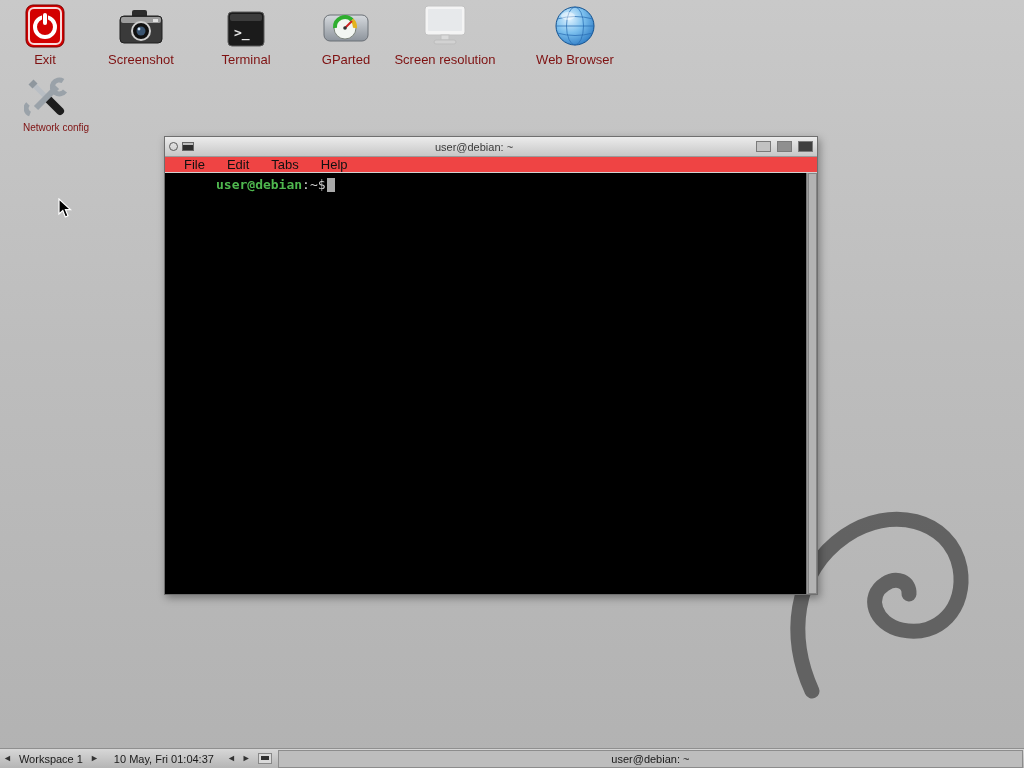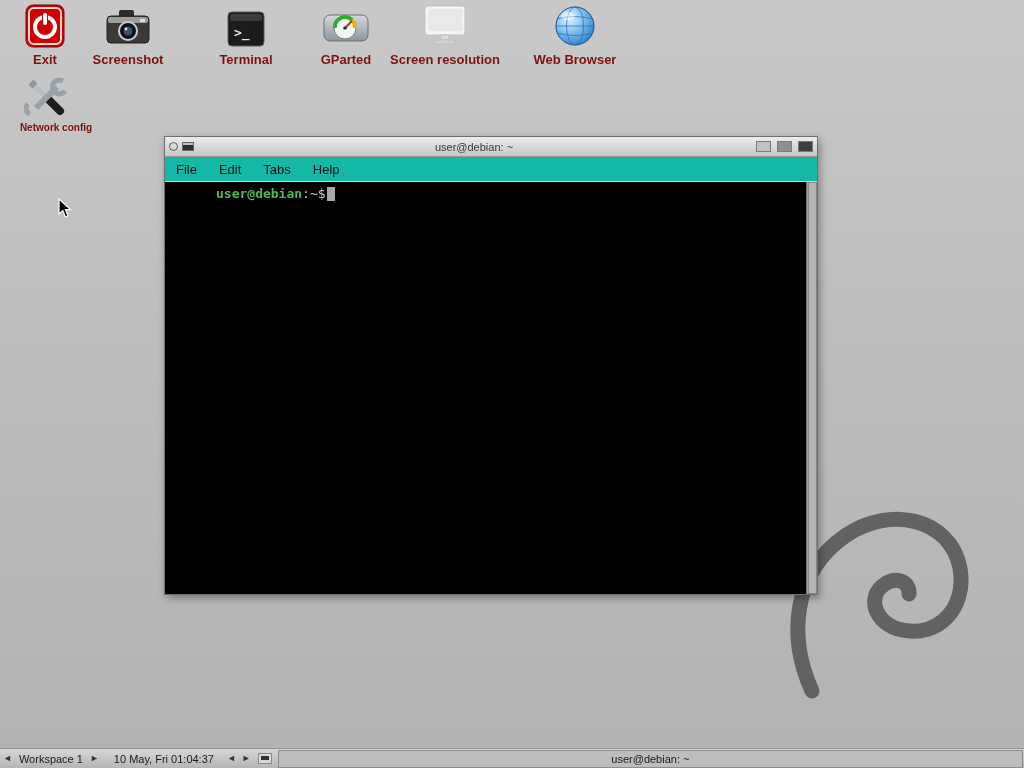--- a/index.html
+++ b/index.html
@@ -10,21 +10,21 @@
     position:relative;
   }
 
   
   .desk-icon {
     position:absolute; width:120px; display:flex; flex-direction:column;
     align-items:center; gap:4px; cursor:default;
   }
   .desk-icon .glyph { height:46px; display:flex; align-items:flex-end; justify-content:center; }
   .desk-icon .lbl {
-    font-size:13px; font-weight:bold; color:#7e1111; text-align:center; white-space:nowrap;
+    font-size:13px; font-weight:normal; color:#7e1111; text-align:center; white-space:nowrap;
   }
   .desk-icon .lbl.small { font-size:10px;margin-left:20px; }
 
   
   .window {
     position:absolute; left:164px; top:136px; width:654px; height:459px;
     border:1px solid #6f6f6f; background:#000;
     box-shadow:2px 3px 8px rgba(0,0,0,.35);
     display:flex; flex-direction:column;
   }
@@ -39,22 +39,22 @@
   }
   .tb-circle { width:9px; height:9px; border:1.5px solid #5a5a5a; border-radius:50%; display:inline-block; }
   .tb-mini { width:12px; height:9px; background:#2e2e2e; border:1px solid #666; display:inline-block; }
   .tb-mini::before { content:""; display:block; height:2px; background:#bdbdbd; }
   .winbtn { width:15px; height:11px; border:1px solid #7a7a7a; display:inline-block; margin-left:2px; }
   .winbtn.b1 { background:#c2c2c2; }
   .winbtn.b2 { background:#8f8f8f; }
   .winbtn.b3 { background:#3f3f3f; }
 
   .menubar {
-    height:25px; background:#14b8a6; border-bottom:1px solid #d2d2d2;
-    display:flex; align-items:center; flex:0 0 auto;
+    height:16px; background:#ef4444; border-bottom:1px solid #d2d2d2;
+    display:flex; align-items:center; padding-left:8px; flex:0 0 auto;
   }
   .menu-item { font-size:13px; color:#111; padding:3px 11px; cursor:default; }
 
   .term-body { flex:1; display:flex; background:#000; overflow:hidden;padding-left:48px; }
   .term-text { flex:1; padding:4px 3px; font-family:"DejaVu Sans Mono", monospace; font-size:13px; line-height:16px; }
   .p-user { color:#4fb84f; font-weight:bold; }
   .p-rest { color:#cfcfcf; }
   .cursor { display:inline-block; width:8px; height:14px; background:#a9a9a9; vertical-align:text-bottom; margin-left:1px; }
   .scrollbar { width:11px; background:#9b9b9b; border-left:1px solid #777; position:relative; }
   .scroll-thumb { position:absolute; top:0; left:1px; width:9px; height:100%; background:#b3b3b3; border:1px solid #848484; }
@@ -97,21 +97,21 @@
       <rect x="1" y="1" width="38" height="42" rx="7" fill="#d30000" stroke="#7d0000"></rect>
       <rect x="4" y="4" width="32" height="36" rx="5" fill="none" stroke="#ffffff" stroke-width="2" opacity="0.85"></rect>
       <circle cx="20" cy="23" r="10" fill="none" stroke="#ffffff" stroke-width="4"></circle>
       <rect x="17" y="9" width="6" height="10" fill="#d30000"></rect>
       <rect x="18" y="9" width="4" height="12" rx="2" fill="#ffffff"></rect>
     </svg>
   </div>
   <div class="lbl">Exit</div>
 </div>
 
-<div class="desk-icon" style="left:68px; top:2px;">
+<div class="desk-icon" style="left:81px; top:2px;">
   <div class="glyph">
     <svg width="46" height="42" viewBox="0 0 46 42">
       <rect x="14" y="4" width="15" height="9" rx="2" fill="#2c2c2c"></rect>
       <rect x="2" y="10" width="42" height="27" rx="4" fill="#3a3a3a" stroke="#1f1f1f"></rect>
       <rect x="3" y="11" width="40" height="6" rx="2" fill="#9d9d9d"></rect>
       <circle cx="23" cy="25" r="9" fill="#101010" stroke="#cfcfcf" stroke-width="2"></circle>
       <circle cx="23" cy="25" r="4.5" fill="#39536f"></circle>
       <circle cx="21" cy="23" r="1.4" fill="#cfe2f5"></circle>
       <rect x="35" y="13" width="5" height="3" fill="#e0e0e0"></rect>
     </svg>

